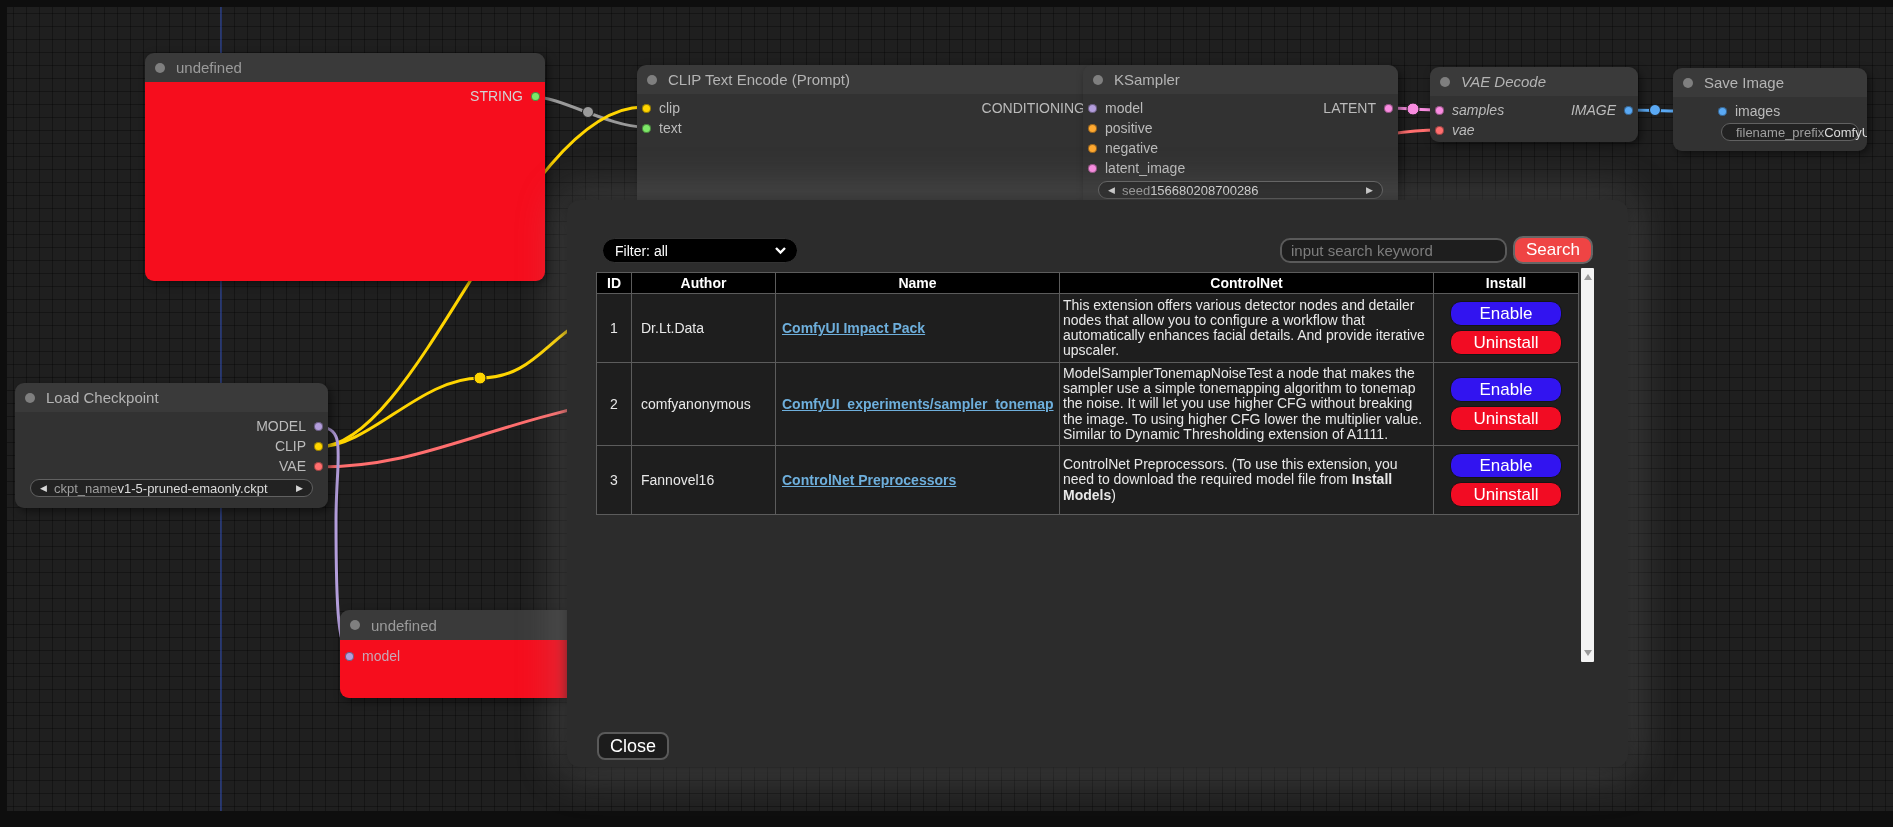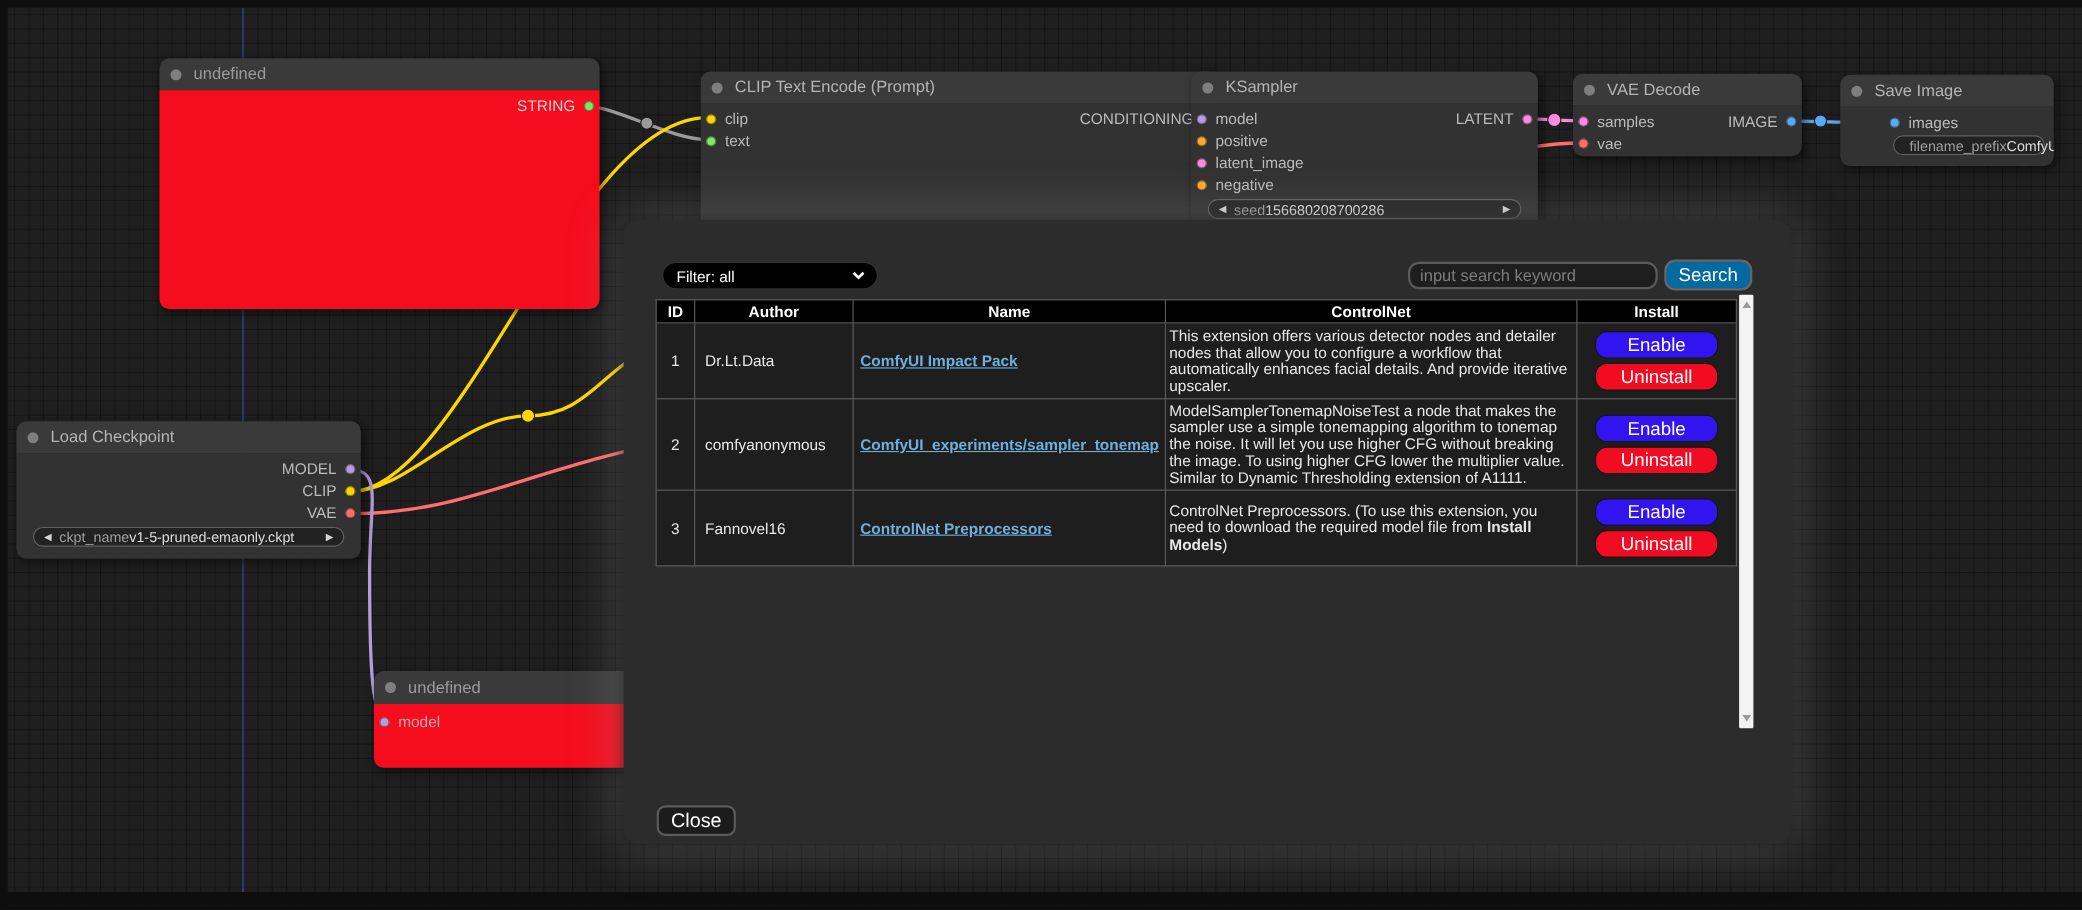--- a/index.html
+++ b/index.html
@@ -42,21 +42,21 @@
   .widget .w-label{margin-left:7px;}
   .widget.noarrow{justify-content:space-between;padding:0 14px;}
 
   
   #modal{position:absolute;left:567px;top:200px;width:1061px;height:567px;background:#2c2c2c;border-radius:13px;z-index:10;
     box-shadow:0 0 42px 10px rgba(150,150,150,.28),0 0 12px rgba(0,0,0,.6);color:#e8e8e8;font-size:14px;}
   #filter-select{position:absolute;left:35px;top:38px;width:196px;height:25px;background:#000;border:1px solid #333;border-radius:13px;display:flex;align-items:center;color:#fff;padding:0 10px 0 12px;cursor:pointer;}
   #filter-select .chev{margin-left:auto;display:flex;align-items:center;}
   #search-input{position:absolute;left:713px;top:38px;width:227px;height:25px;background:#1e1e1e;border:2px solid #5a5a5a;border-radius:10px;color:#ddd;font-size:15px;padding:0 9px;font-family:"Liberation Sans",sans-serif;outline:none;}
   #search-input::placeholder{color:#7d7d7d;}
-  #search-btn{position:absolute;left:946px;top:36px;height:28px;padding:0 11px;background:#0369a1;border:2px solid #666;border-radius:10px;color:#fff;font-size:17px;font-family:"Liberation Sans",sans-serif;cursor:pointer;}
+  #search-btn{position:absolute;left:946px;top:36px;height:28px;padding:0 11px;background:#ef4444;border:2px solid #666;border-radius:10px;color:#fff;font-size:17px;font-family:"Liberation Sans",sans-serif;cursor:pointer;}
   #close-btn{position:absolute;left:30px;top:532px;height:28px;padding:0 11px;background:#1c1c1c;border:2px solid #5a5a5a;border-radius:8px;color:#fff;font-size:18px;font-family:"Liberation Sans",sans-serif;cursor:pointer;}
 
   #table-wrap{position:absolute;left:29px;top:72px;width:982px;}
   table{border-collapse:collapse;width:982px;table-layout:fixed;}
   col.c-id{width:35px;} col.c-author{width:144px;} col.c-name{width:284px;} col.c-desc{width:374px;} col.c-install{width:145px;}
   th{background:#000;color:#fff;font-weight:bold;font-size:14px;height:21px;border:1px solid #5c5c5c;padding:0;}
   td{background:#1e1e1e;border:1px solid #5c5c5c;vertical-align:middle;font-size:14px;color:#e8e8e8;padding:1px 3px;overflow:hidden;}
   td.td-id{text-align:center;}
   td.td-author{padding-left:9px;}
   td.td-name{padding-left:6px;white-space:nowrap;}
@@ -165,41 +165,41 @@
           </span>
         </div>
         <div class="slot-row">
             <span class="slot-in">
           <span class="slot-dot c-cond"></span>
           <span>positive</span>
             </span>
           </div>
         <div class="slot-row">
             <span class="slot-in">
+          <span class="slot-dot c-cond"></span>
+          <span>negative</span>
+            </span>
+          </div>
+        <div class="slot-row">
+            <span class="slot-in">
           <span class="slot-dot c-latent"></span>
           <span>latent_image</span>
-            </span>
-          </div>
-        <div class="slot-row">
-            <span class="slot-in">
-          <span class="slot-dot c-cond"></span>
-          <span>negative</span>
             </span>
           </div>
       </div>
       <div class="widget">
         <span class="arrow">◀</span>
         <span class="w-label">seed</span>
         <span class="w-val center">156680208700286</span>
         <span class="arrow">▶</span>
       </div>
     </div>
   </div>
 
-  <div class="node" style="left:1430px;top:67px;width:208px;">
+  <div class="node" style="left:1430px;top:67px;width:208px;font-style:italic;">
     <div class="node-header">
       <span class="collapse-dot"></span>
       <span>VAE Decode</span>
     </div>
     <div class="node-body" style="height:46px;">
       <div class="slots">
         <div class="slot-row">
           <span class="slot-in">
             <span class="slot-dot c-latent"></span>
             <span>samples</span>

